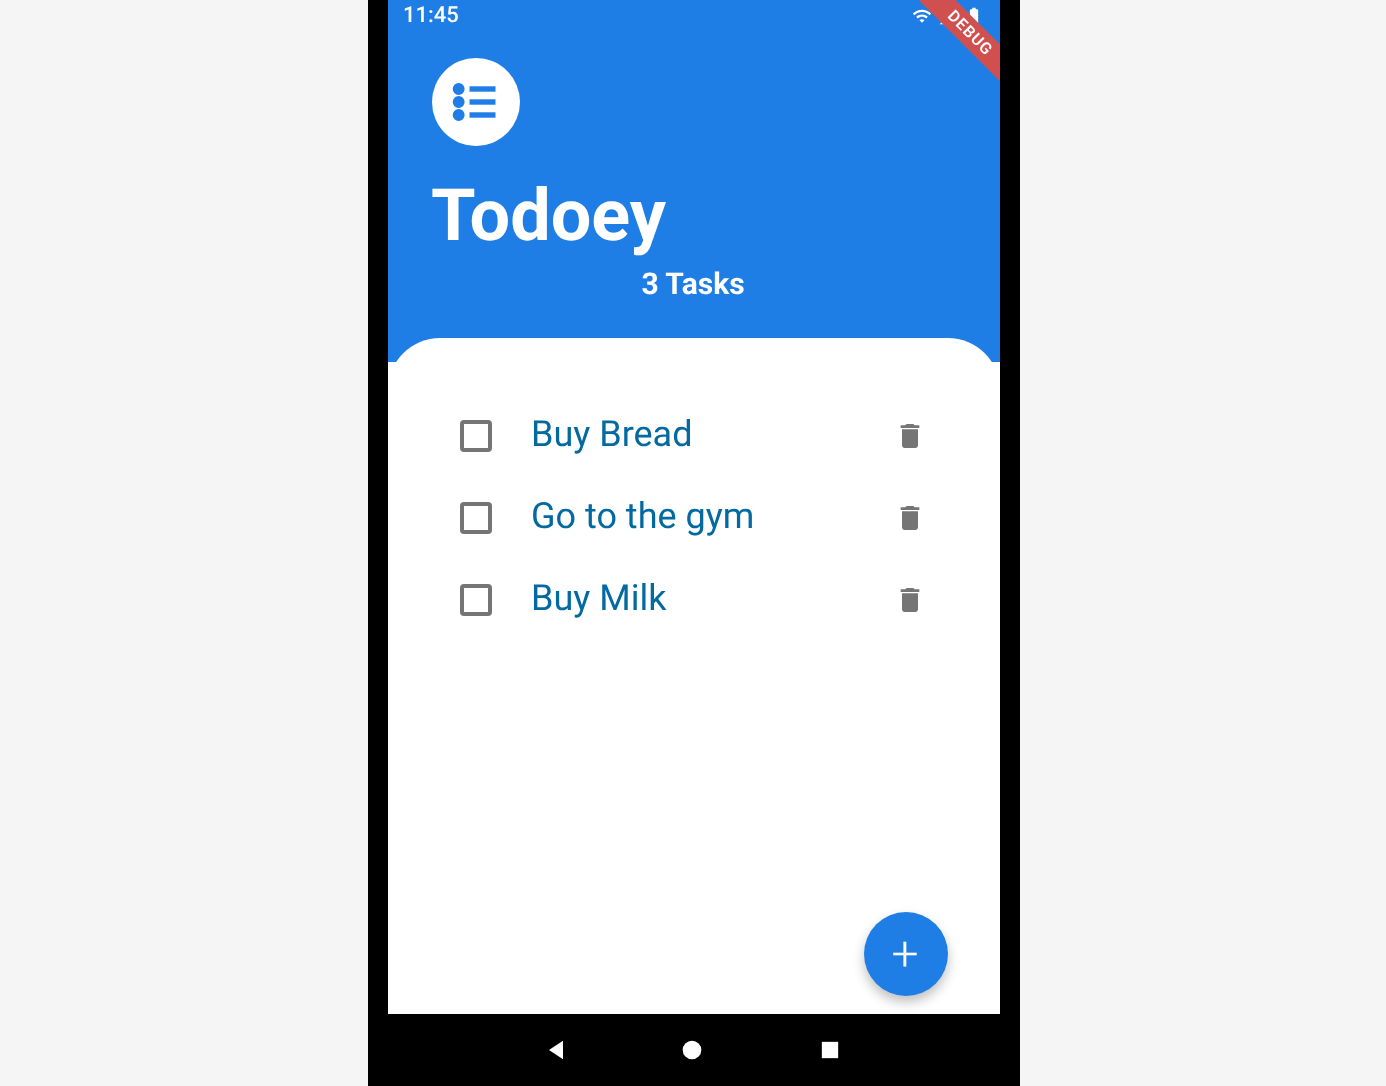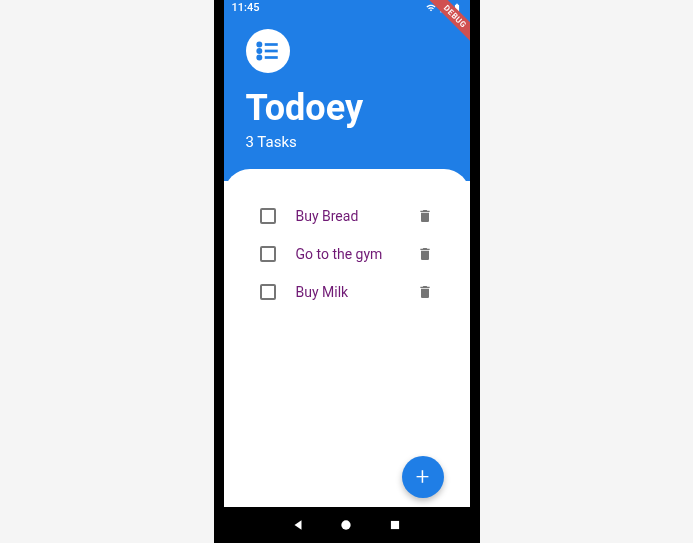--- a/index.html
+++ b/index.html
@@ -9,21 +9,21 @@
     }
     body {
       width: 693px;
       height: 543px;
       background: #f5f5f5;
       display: flex;
       justify-content: center;
       font-family: -apple-system, BlinkMacSystemFont, "Segoe UI", Roboto, sans-serif;
     }
     .phone-frame {
-      width: 266px;
+      width: 326px;
       height: 543px;
       background: #000;
       position: relative;
       padding: 0 10px;
     }
     .phone-screen {
       width: 100%;
       height: 100%;
       background: #fff;
       position: relative;
@@ -81,21 +81,22 @@
       width: 26px;
       height: 26px;
     }
     .app-title {
       font-size: 36px;
       font-weight: 700;
       margin-bottom: 4px;
     }
     .task-count {
       font-size: 15px;
-      font-weight: 400;
+      font-weight: 700;
+      text-align: center;
     }
     .content-card {
       background: #fff;
       border-radius: 26px 26px 0 0;
       margin-top: -12px;
       position: relative;
       padding: 28px 26px;
       height: 360px;
     }
     .task-item {
@@ -107,22 +108,22 @@
     .checkbox {
       width: 16px;
       height: 16px;
       border: 2px solid #757575;
       border-radius: 2px;
       cursor: pointer;
       flex-shrink: 0;
     }
     .task-label {
       flex: 1;
-      font-size: 14px;
-      color: #701a75;
+      font-size: 18px;
+      color: #0369a1;
     }
     .delete-btn {
       width: 18px;
       height: 18px;
       cursor: pointer;
       color: #757575;
       display: flex;
       align-items: center;
       justify-content: center;
     }

